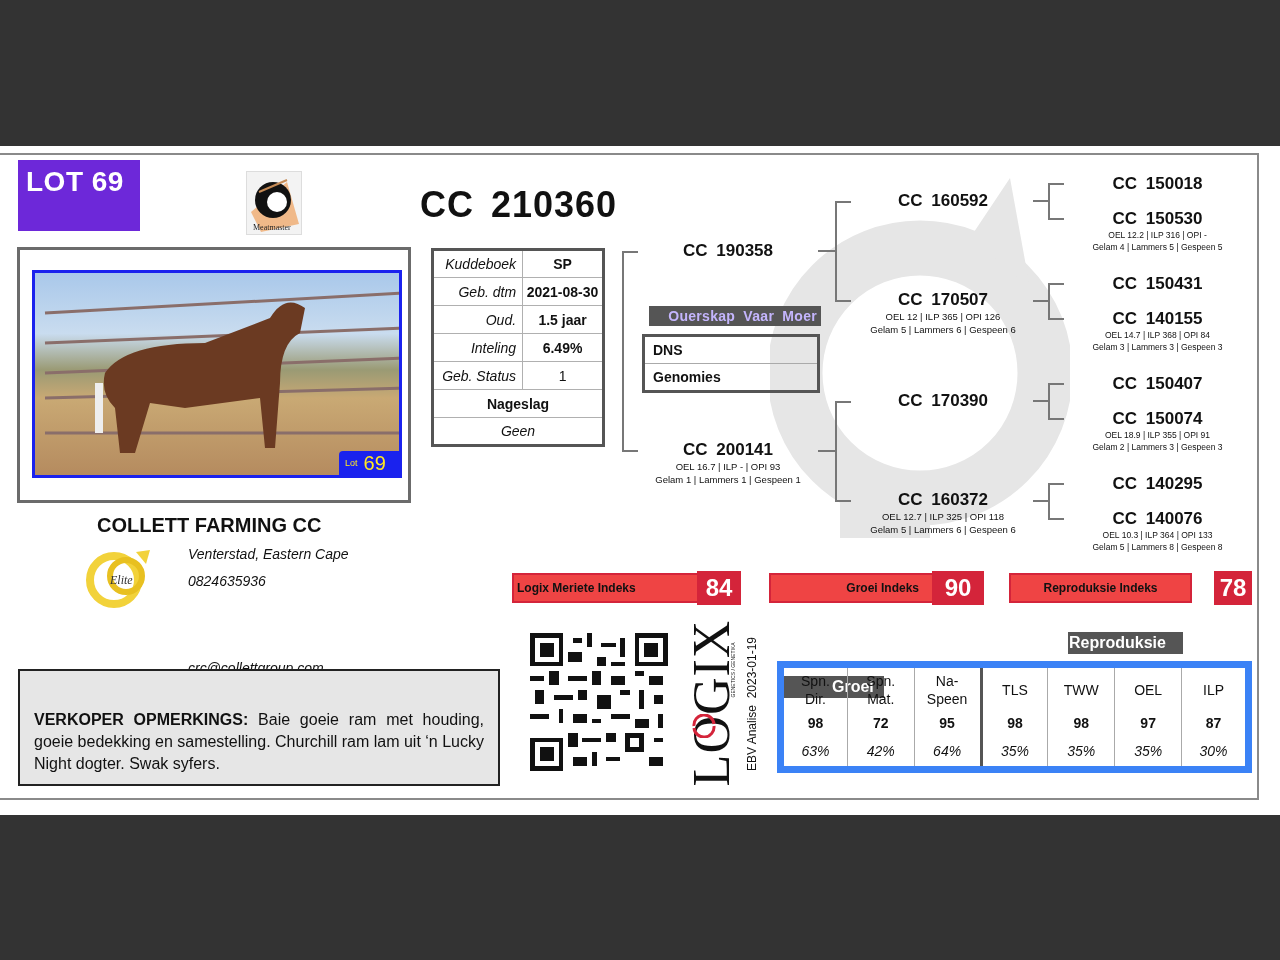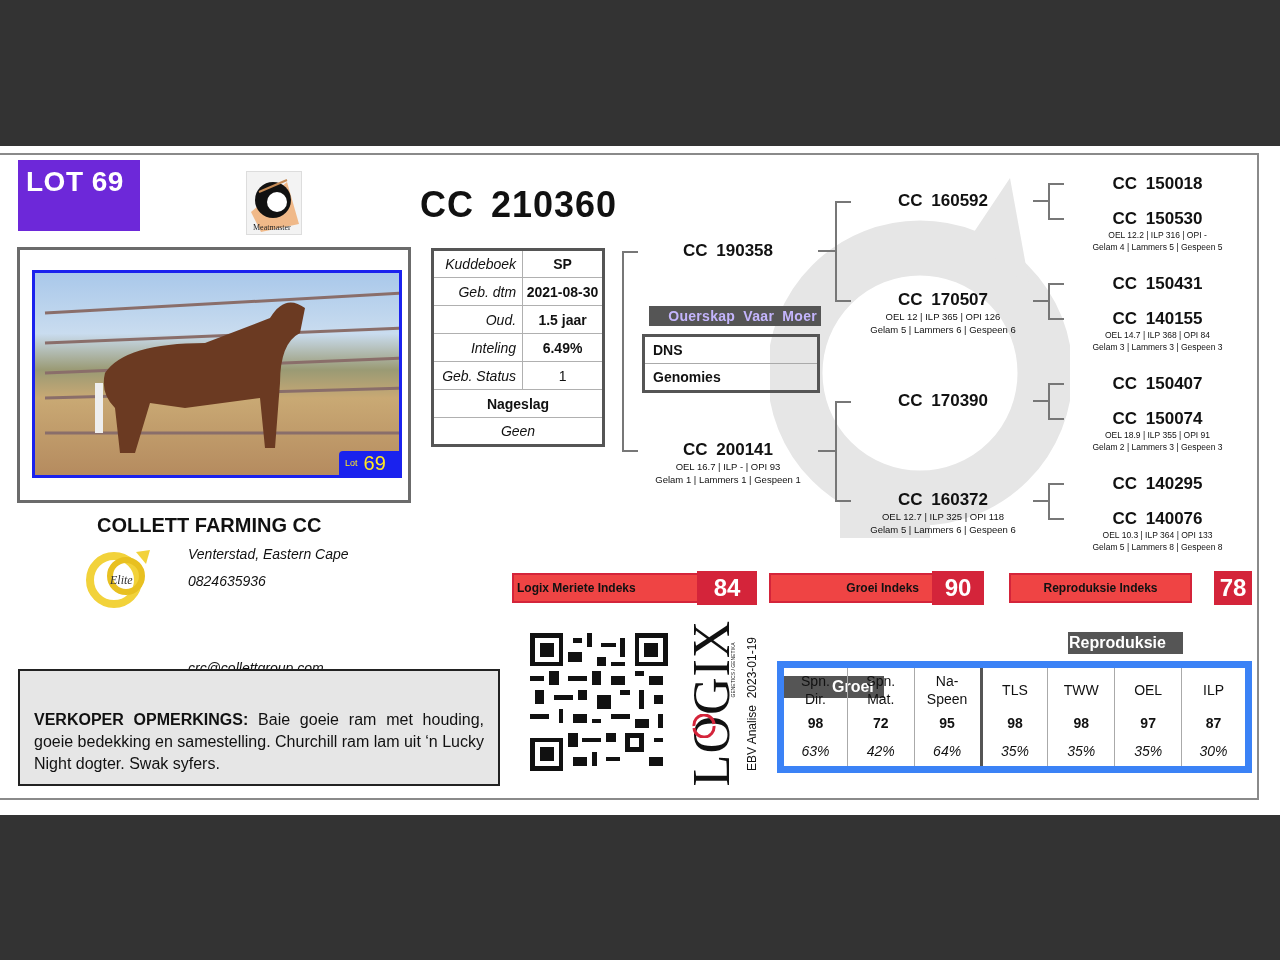--- a/index.html
+++ b/index.html
@@ -244,21 +244,21 @@
     <text x="26" y="36" font-size="12" font-style="italic" fill="#333" font-family="Liberation Serif, serif">Elite</text>
   </svg>
 </div>
 <div class="abs contact-line" style="top:546px;">Venterstad, Eastern Cape</div>
 <div class="abs contact-line" style="top:573px;">0824635936</div>
 <div class="abs contact-line" style="top:620px;margin-top:40px;">crc@collettgroup.com</div>
 
 <div class="index-box" style="left:512px;top:573px;width:188px;padding-left:3px;">
   <span>Logix Meriete Indeks</span>
 </div>
-<div class="index-val" style="left:697px;top:571px;width:60px;">84</div>
+<div class="index-val" style="left:697px;top:571px;width:44px;">84</div>
 
 <div class="index-box" style="left:769px;top:573px;width:166px;justify-content:flex-end;padding-right:14px;">
   <span>Groei Indeks</span>
 </div>
 <div class="index-val" style="left:932px;top:571px;width:52px;">90</div>
 
 <div class="index-box" style="left:1009px;top:573px;width:183px;justify-content:center;">
   <span>Reproduksie Indeks</span>
 </div>
 <div class="index-val" style="left:1214px;top:571px;width:38px;">78</div>

